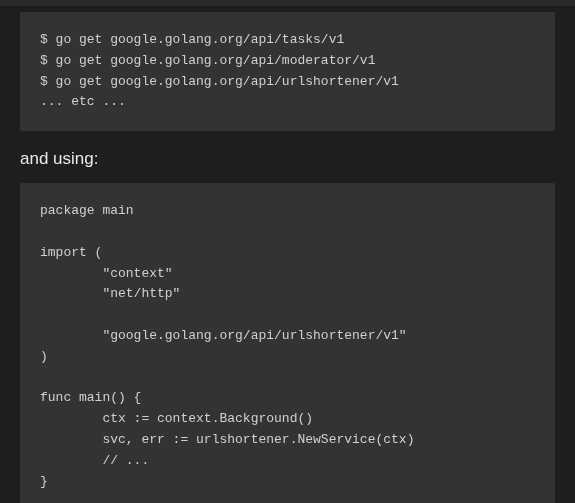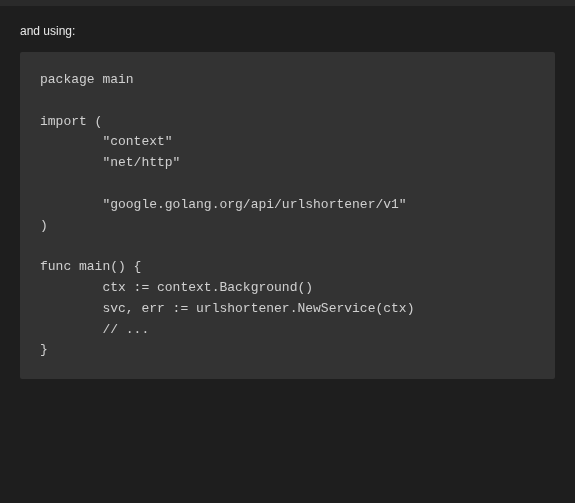--- a/index.html
+++ b/index.html
@@ -24,40 +24,44 @@
       padding: 18px 20px;
       font-family: "Consolas", "Monaco", "Courier New", monospace;
       font-size: 13px;
       line-height: 1.6;
       color: #d0d0d0;
       border-radius: 2px;
       white-space: pre;
     }
     .prose {
       margin: 18px 20px 14px 20px;
-      font-size: 12px;
+      font-size: 17px;
       color: #e8e8e8;
     }
     .code-block-2 {
       background: #333333;
       margin: 0 20px 8px 20px;
       padding: 18px 20px;
       font-family: "Consolas", "Monaco", "Courier New", monospace;
       font-size: 13px;
       line-height: 1.6;
       color: #d0d0d0;
       border-radius: 2px;
       white-space: pre;
     }
   </style>
 </head>
 <body>
 
 <div class="container">
   <div class="header-strip"></div>
+  <div class="code-block">$ go get google.golang.org/api/tasks/v1
+$ go get google.golang.org/api/moderator/v1
+$ go get google.golang.org/api/urlshortener/v1
+... etc ...</div>
   <div class="prose">and using:</div>
   <div class="code-block-2">package main
 
 import (
         "context"
         "net/http"
 
         "google.golang.org/api/urlshortener/v1"
 )
 

